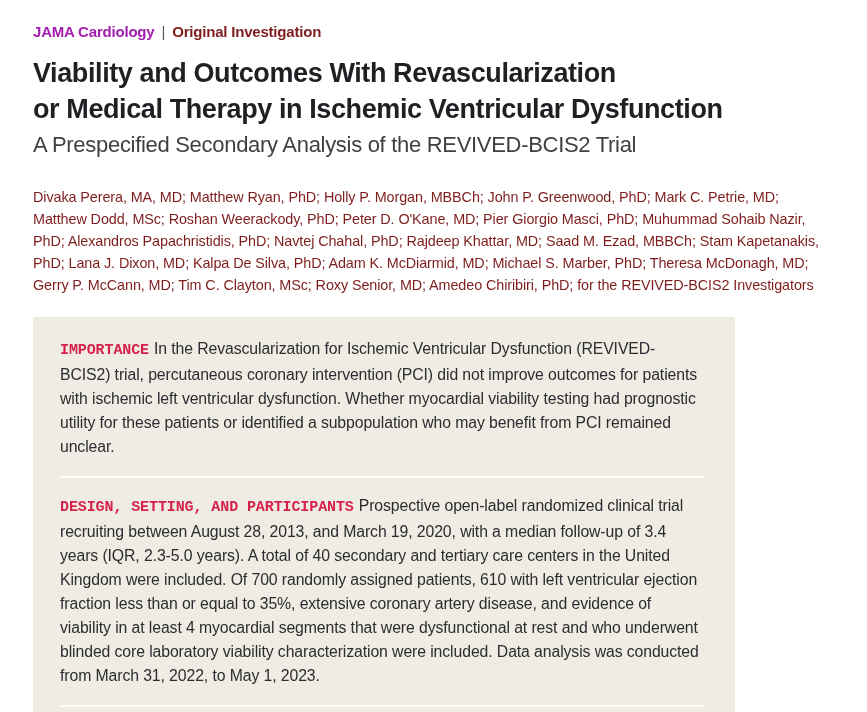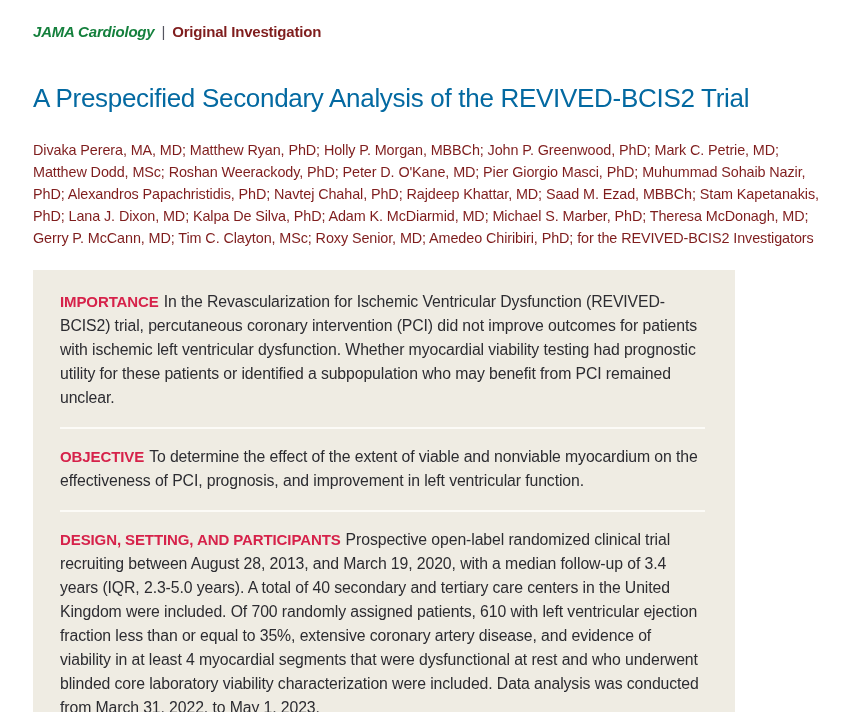--- a/index.html
+++ b/index.html
@@ -17,45 +17,44 @@
     overflow: hidden;
   }
 
   
   .kicker {
     font-size: 15px;
     font-weight: 700;
     color: #1b1b26;
     letter-spacing: -0.2px;
   }
-  .kicker .journal { color: #15803d; font-style: italic; }
+  .kicker .journal { color: #a21caf; }
   .kicker .sep {
     color: #55555f;
     font-weight: 400;
     margin: 0 7px;
   }
   .kicker .category { color: #7f1d1d; }
 
   
   .title {
     margin-top: 15px;
     font-size: 27px;
     line-height: 36px;
     font-weight: 700;
     color: #1f1f24;
     letter-spacing: -0.4px;
   }
   .title .tline { display: block; }
   .subtitle {
-    font-size: 26px;
+    font-size: 22px;
     line-height: 36px;
     font-weight: 400;
-    color: #0369a1;
+    color: #404040;
     letter-spacing: -0.3px;
-    margin-top: 40px;
   }
 
   
   .authors {
     margin-top: 23px;
     max-width: 796px;
     font-size: 14.4px;
     line-height: 22px;
     color: #7f1d1d;
     letter-spacing: -0.1px;
@@ -78,44 +77,46 @@
     line-height: 24px;
     color: #2c2c31;
     letter-spacing: -0.1px;
   }
   .abs-label {
     font-weight: 700;
     color: #d6224a;
     font-size: 15px;
     margin-right: 5px;
     letter-spacing: -0.1px;
+    font-family: Liberation Mono, monospace;
   }
 </style>
 </head>
 <body>
 
 <div class="page">
 
   <div class="kicker">
     <span class="journal">JAMA Cardiology</span><span class="sep">|</span><span class="category">Original Investigation</span>
   </div>
 
+  <h1 class="title">
+    <span class="tline">Viability and Outcomes With Revascularization</span>
+    <span class="tline">or Medical Therapy in Ischemic Ventricular Dysfunction</span>
+  </h1>
   <div class="subtitle">A Prespecified Secondary Analysis of the REVIVED-BCIS2 Trial</div>
 
   <p class="authors">Divaka Perera, MA, MD; Matthew Ryan, PhD; Holly P. Morgan, MBBCh; John P. Greenwood, PhD; Mark C. Petrie, MD; Matthew Dodd, MSc; Roshan Weerackody, PhD; Peter D. O'Kane, MD; Pier Giorgio Masci, PhD; Muhummad Sohaib Nazir, PhD; Alexandros Papachristidis, PhD; Navtej Chahal, PhD; Rajdeep Khattar, MD; Saad M. Ezad, MBBCh; Stam Kapetanakis, PhD; Lana J. Dixon, MD; Kalpa De Silva, PhD; Adam K. McDiarmid, MD; Michael S. Marber, PhD; Theresa McDonagh, MD; Gerry P. McCann, MD; Tim C. Clayton, MSc; Roxy Senior, MD; Amedeo Chiribiri, PhD; for the REVIVED-BCIS2 Investigators</p>
 
   <div class="abstract-box">
 
     <section class="abs-section">
       <p><span class="abs-label">IMPORTANCE</span><span>In the Revascularization for Ischemic Ventricular Dysfunction (REVIVED-BCIS2) trial, percutaneous coronary intervention (PCI) did not improve outcomes for patients with ischemic left ventricular dysfunction. Whether myocardial viability testing had prognostic utility for these patients or identified a subpopulation who may benefit from PCI remained unclear.</span></p>
     </section>
 
-    <section class="abs-section">
-      <p><span class="abs-label">OBJECTIVE</span><span>To determine the effect of the extent of viable and nonviable myocardium on the effectiveness of PCI, prognosis, and improvement in left ventricular function.</span></p>
-    </section>
 
     <section class="abs-section">
       <p><span class="abs-label">DESIGN, SETTING, AND PARTICIPANTS</span><span>Prospective open-label randomized clinical trial recruiting between August 28, 2013, and March 19, 2020, with a median follow-up of 3.4 years (IQR, 2.3-5.0 years). A total of 40 secondary and tertiary care centers in the United Kingdom were included. Of 700 randomly assigned patients, 610 with left ventricular ejection fraction less than or equal to 35%, extensive coronary artery disease, and evidence of viability in at least 4 myocardial segments that were dysfunctional at rest and who underwent blinded core laboratory viability characterization were included. Data analysis was conducted from March 31, 2022, to May 1, 2023.</span></p>
     </section>
 
   </div>
 
 </div>
 
 </body></html>

